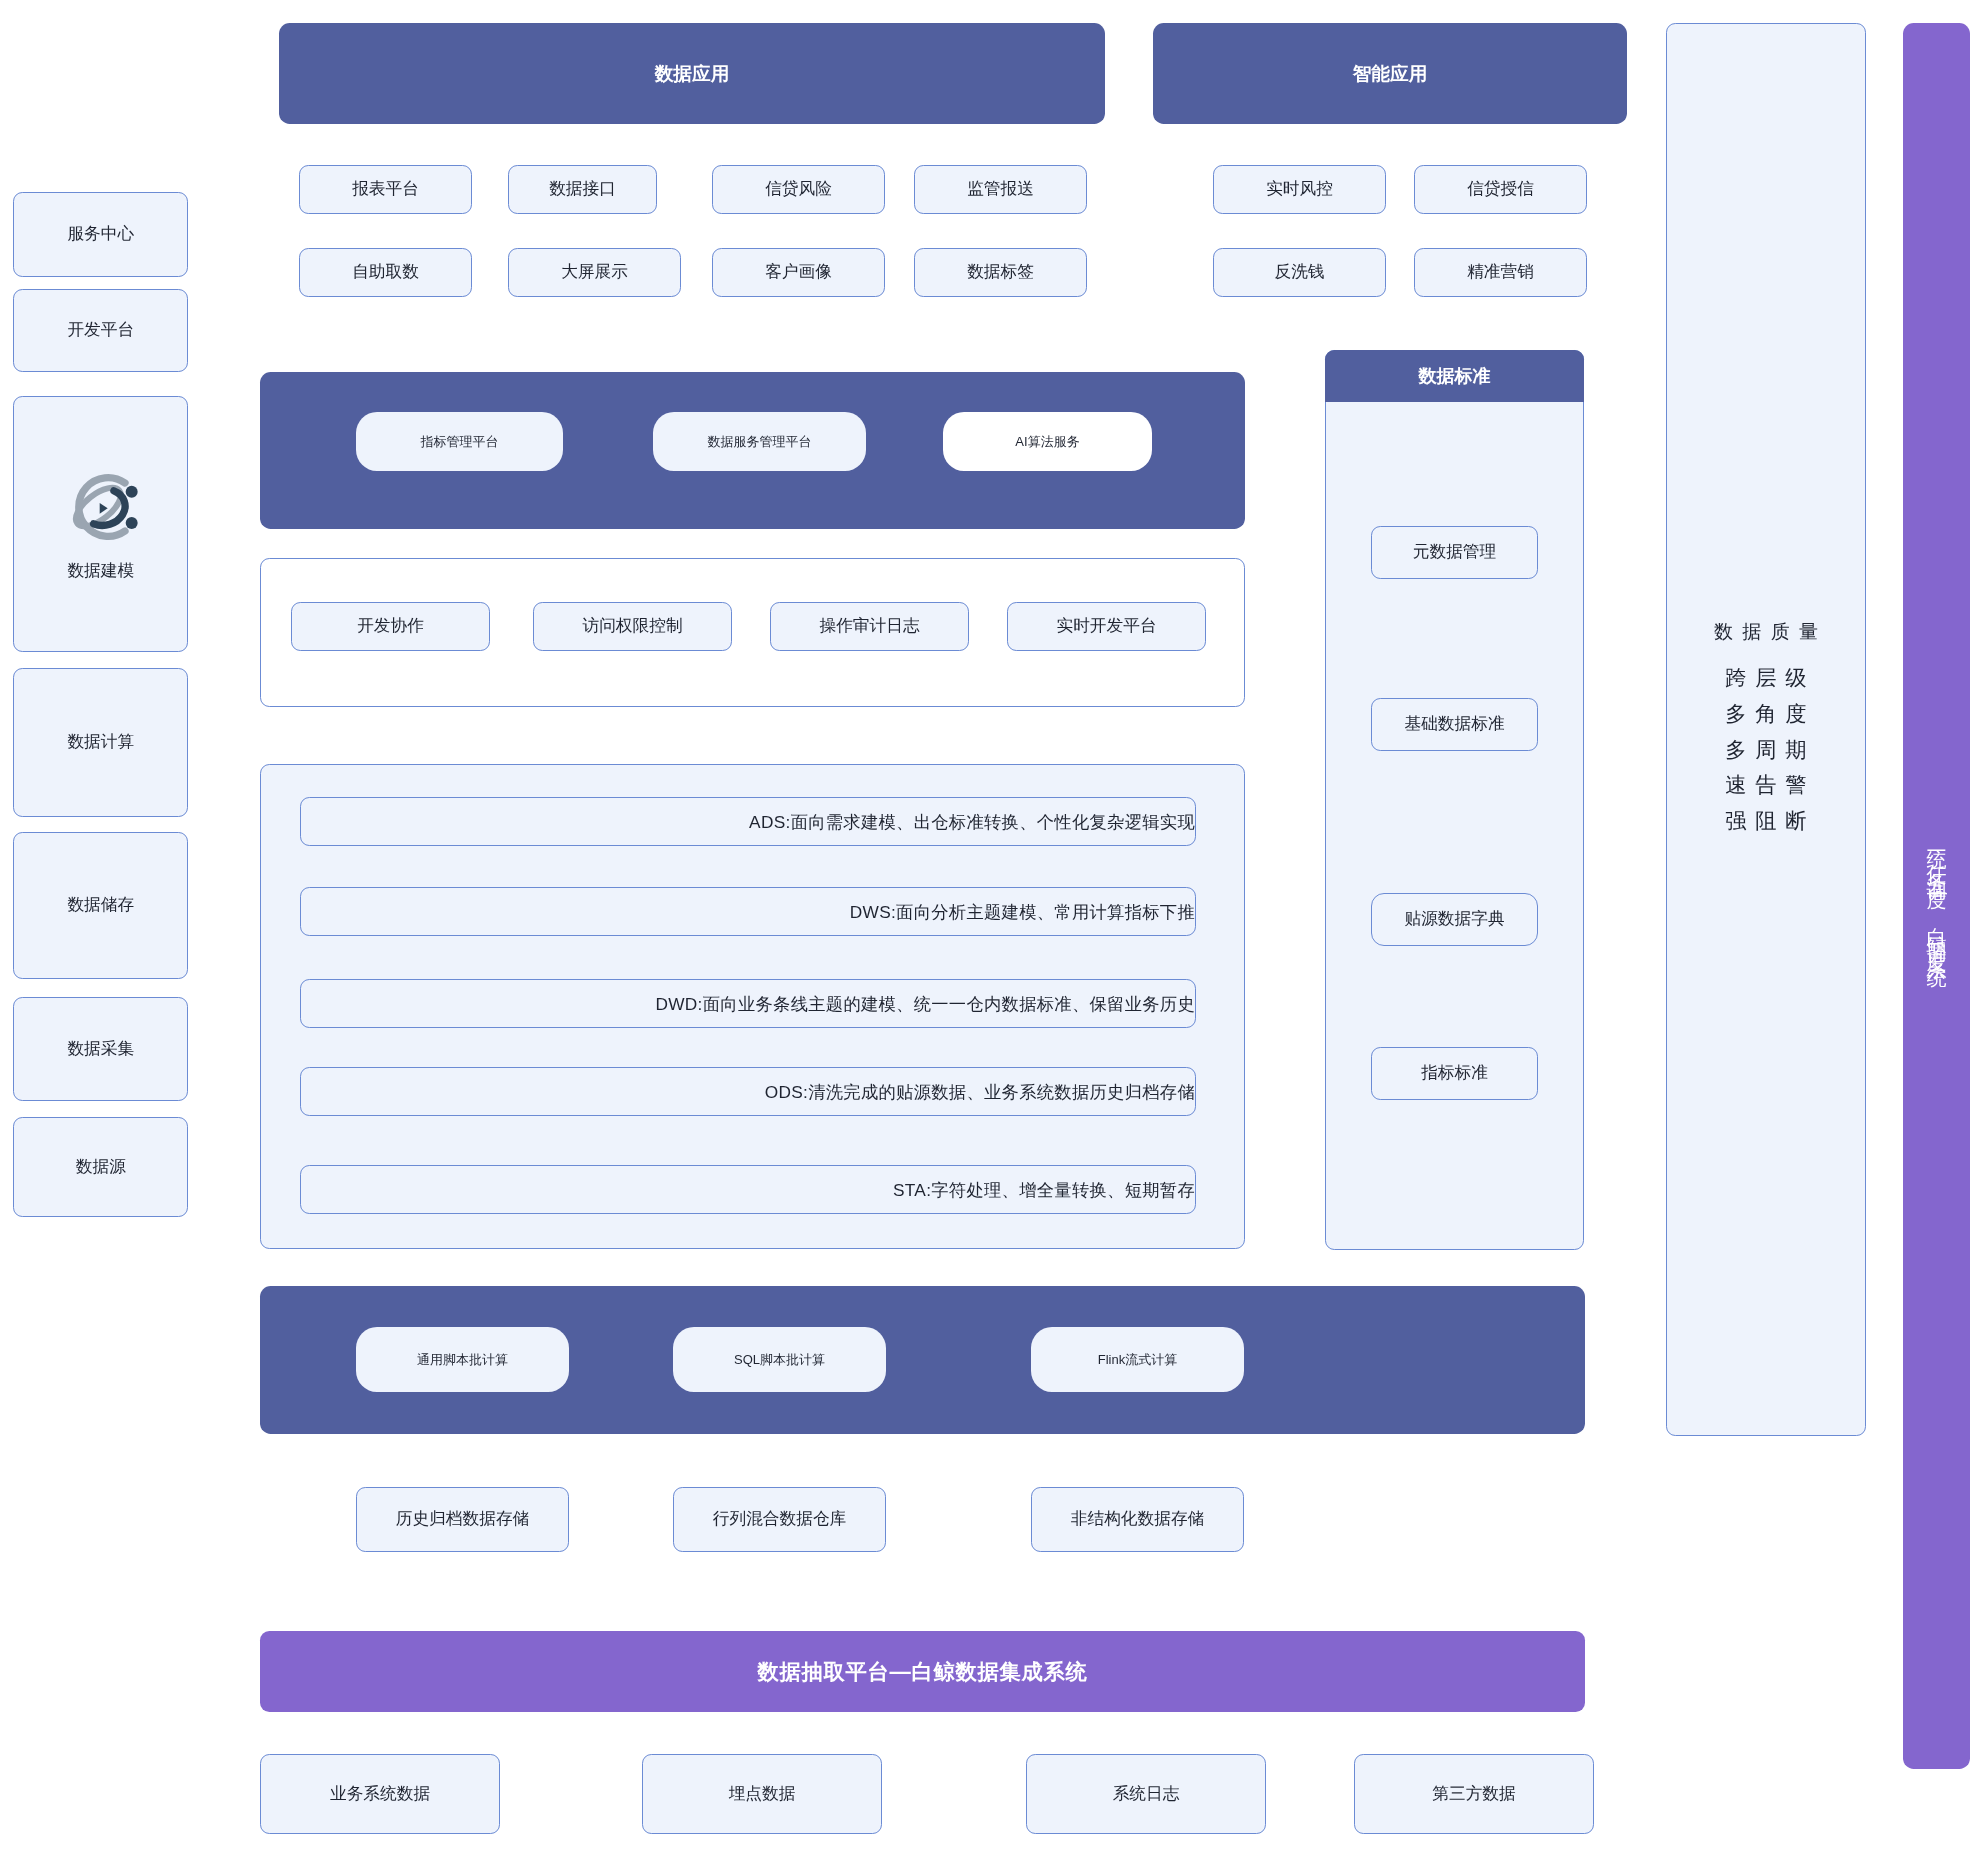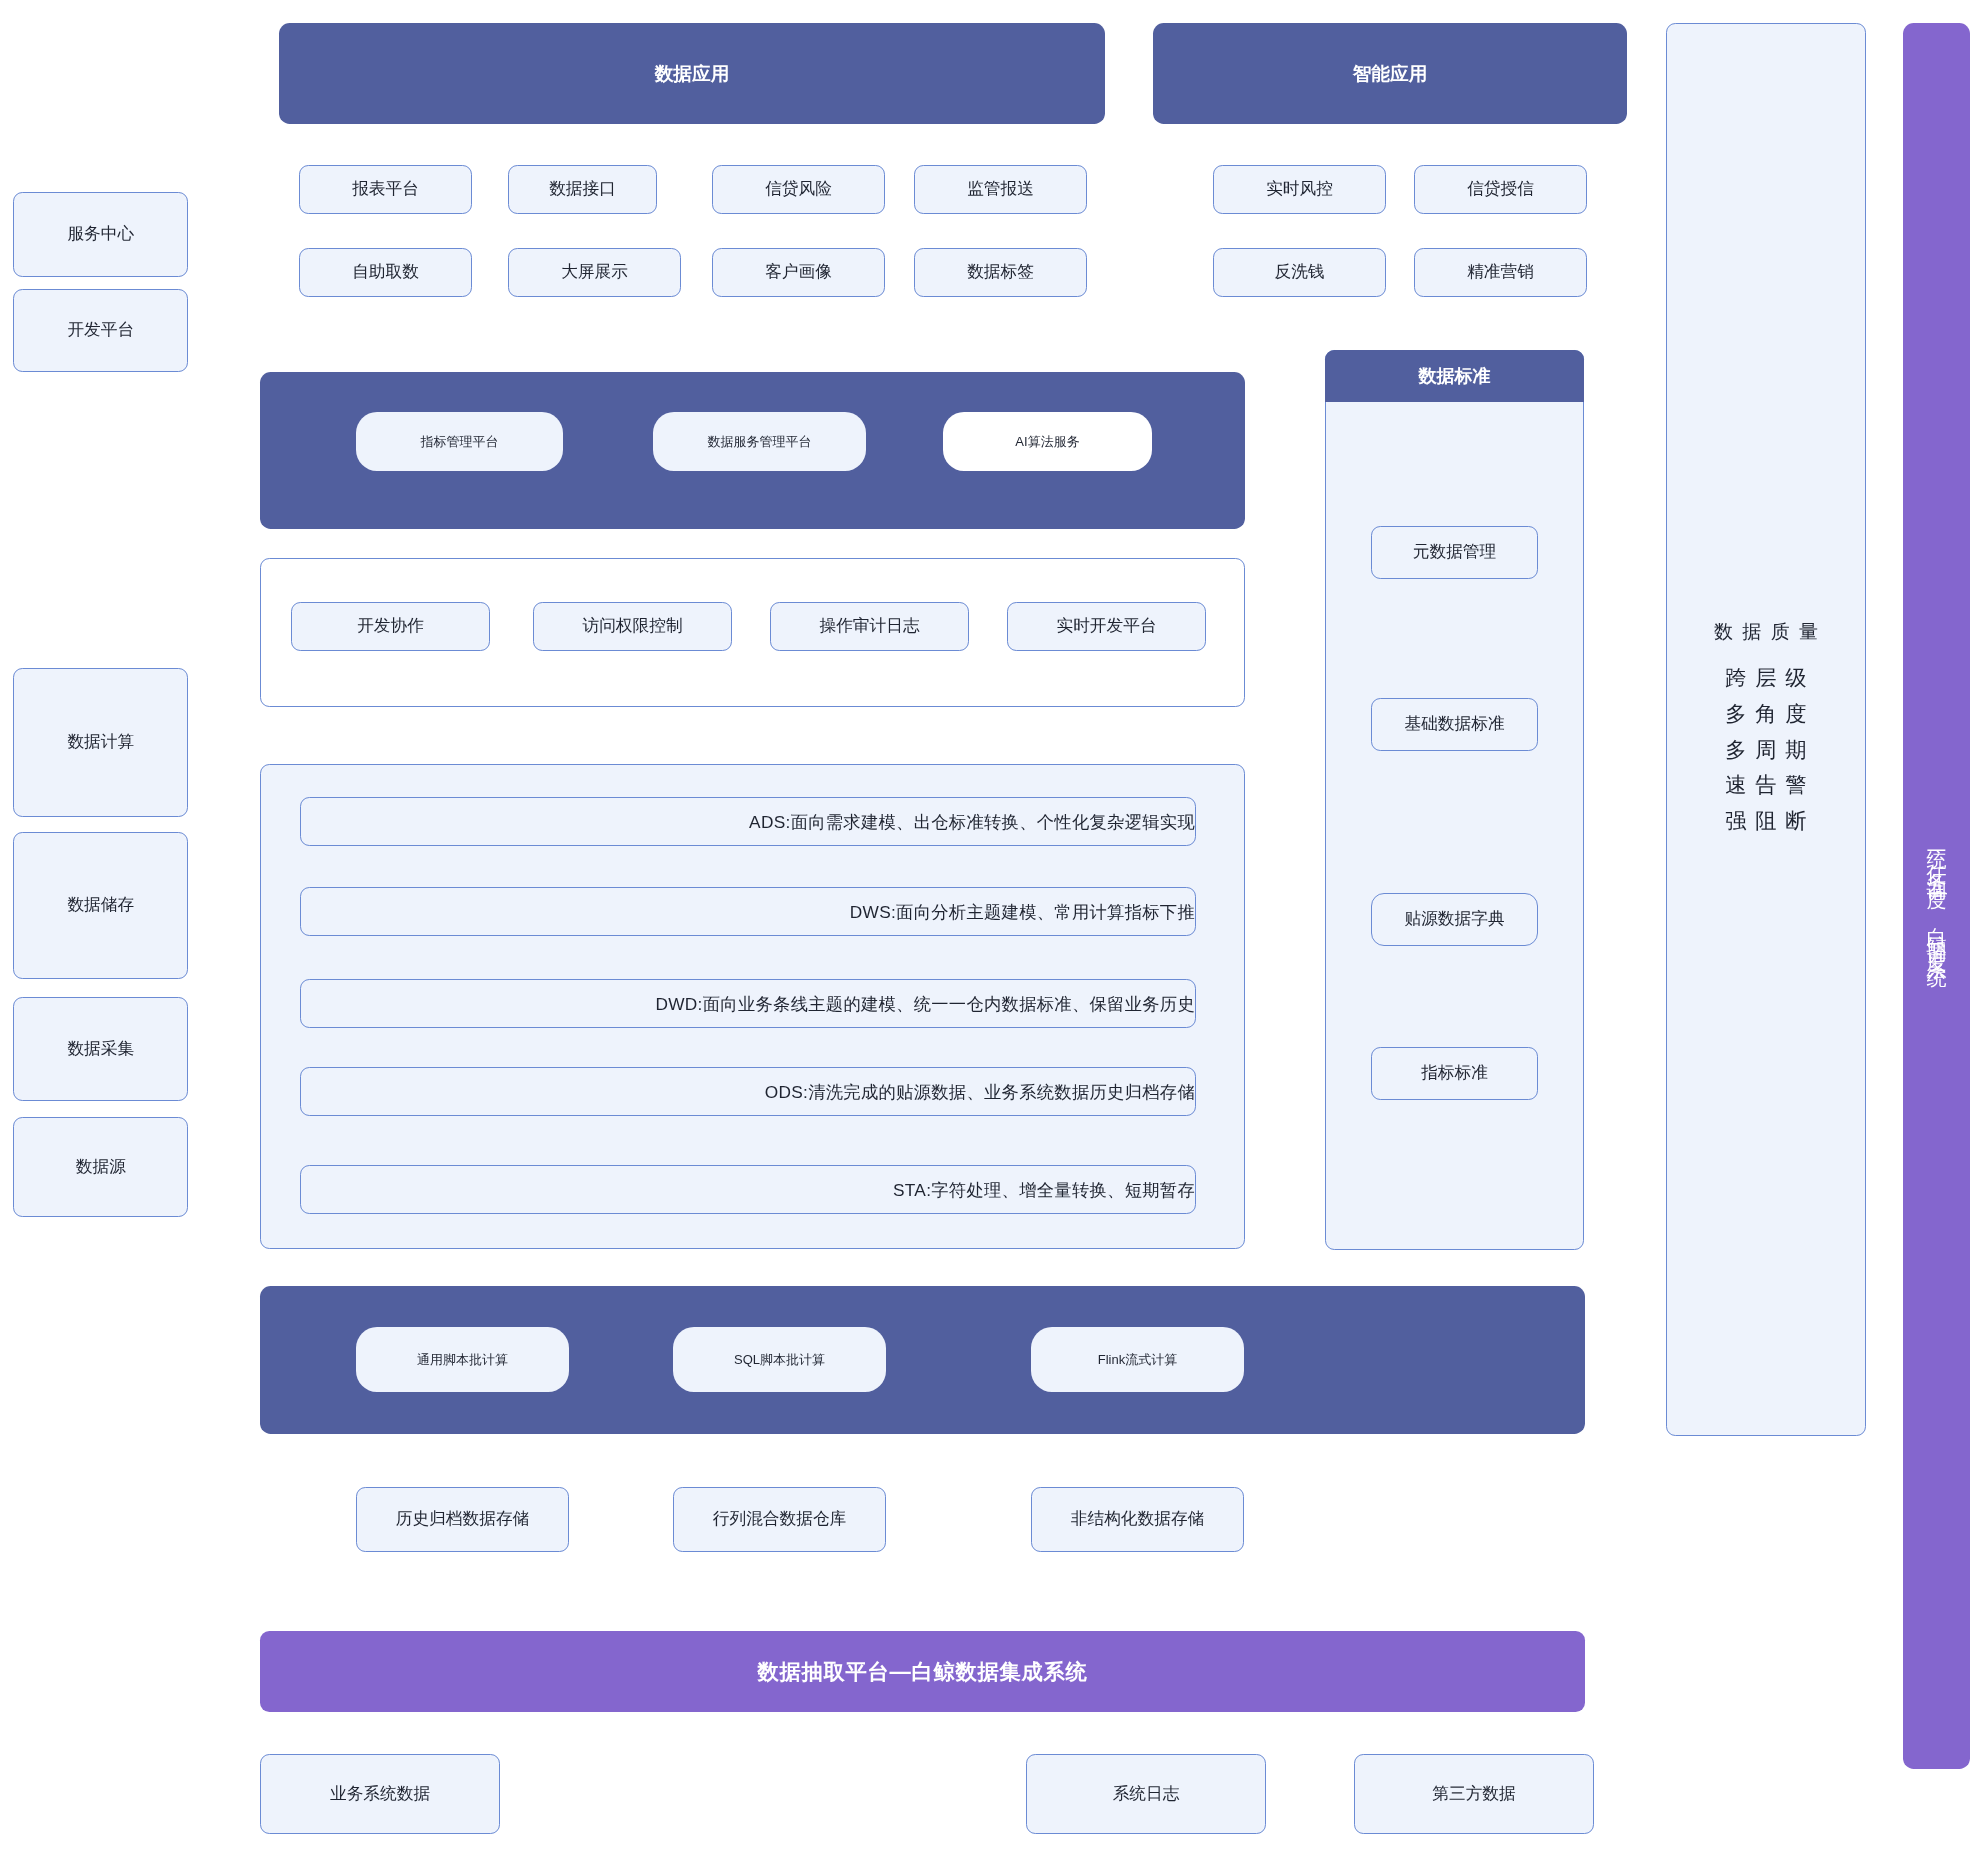--- a/index.html
+++ b/index.html
@@ -184,20 +184,33 @@
 
 
   <div class="box rail-item" style="left:13.3px;top:192px;width:175px;height:85px;">
     <span class="rail-label">服务中心</span>
   </div>
 
   <div class="box rail-item" style="left:13.3px;top:289px;width:175px;height:83px;">
     <span class="rail-label">开发平台</span>
   </div>
 
+  <div class="rail-modeling" style="left:13.3px;top:396px;width:175px;height:256px;">
+    <span class="logo-wrap">
+      <svg width="80" height="80" viewBox="0 0 120 120" aria-hidden="true">
+        <path d="M96 24 A44 44 0 1 0 96 96" fill="none" stroke="#9aa5b1" stroke-width="11" stroke-linecap="round"></path>
+        <ellipse cx="56" cy="60" rx="40" ry="19" fill="none" stroke="#9aa5b1" stroke-width="9" transform="rotate(-38 56 60)"></ellipse>
+        <path d="M84 40 A30 25 0 1 1 44 82" fill="none" stroke="#2d4358" stroke-width="11" stroke-linecap="round" transform="rotate(-12 62 60)"></path>
+        <path d="M58 54 l12 8 l-12 8 z" fill="#2d4358"></path>
+        <circle cx="106" cy="37" r="9" fill="#2d4358"></circle>
+        <circle cx="106" cy="84" r="9" fill="#2d4358"></circle>
+      </svg>
+    </span>
+    <span class="rail-label" style="font-size:16.7px;">数据建模</span>
+  </div>
 
   <div class="box rail-item" style="left:13.3px;top:668px;width:175px;height:149px;">
     <span class="rail-label">数据计算</span>
   </div>
 
   <div class="box rail-item" style="left:13.3px;top:832px;width:175px;height:147px;">
     <span class="rail-label">数据储存</span>
   </div>
 
   <div class="box rail-item" style="left:13.3px;top:997px;width:175px;height:104px;">
@@ -353,20 +366,23 @@
     <span>非结构化数据存储</span>
   </div>
 
   <div class="extract-bar" style="left:260px;top:1631px;width:1325px;height:81px;">
     <span>数据抽取平台—白鲸数据集成系统</span>
   </div>
 
   <div class="box" style="left:260px;top:1754px;width:240px;height:80px;">
     <span>业务系统数据</span>
   </div>
+  <div class="box" style="left:642px;top:1754px;width:240px;height:80px;">
+    <span>埋点数据</span>
+  </div>
   <div class="box" style="left:1026px;top:1754px;width:240px;height:80px;">
     <span>系统日志</span>
   </div>
   <div class="box" style="left:1354px;top:1754px;width:240px;height:80px;">
     <span>第三方数据</span>
   </div>
 
 </div>
 
 

